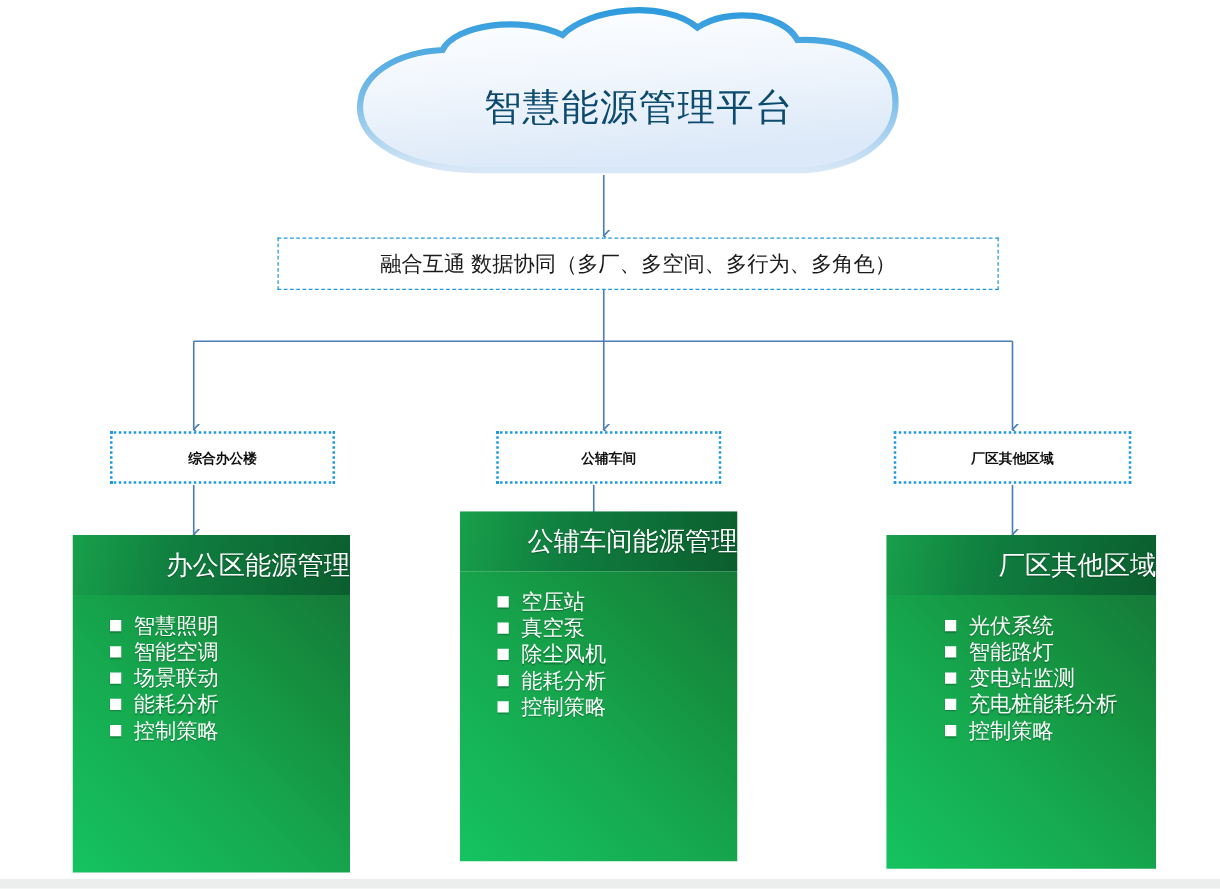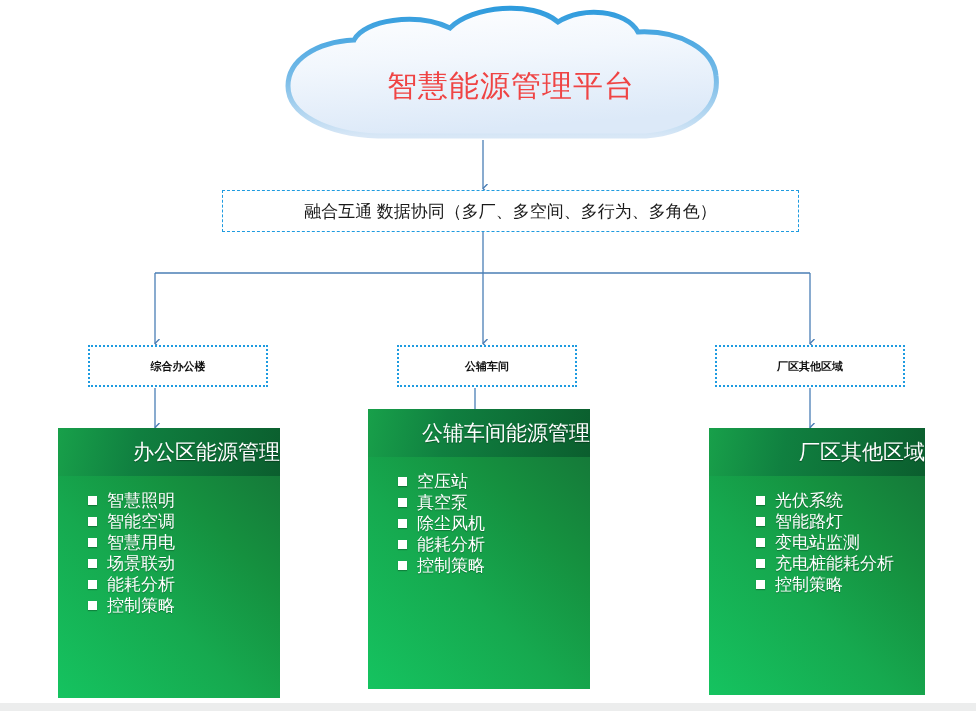--- a/index.html
+++ b/index.html
@@ -40,21 +40,21 @@
     height: 142px;
   }
   .cloud-wrap svg { display:block; width:100%; height:100%; }
   .cloud-label {
     position: absolute;
     left: 0;
     top: 62px;
     width: 458px;
     text-align: center;
     font-size: 30px;
-    color: #ef4444;
+    color: #0c4a6e;
     letter-spacing: 1px;
     white-space: nowrap;
   }
 
   
   .dashed-bar {
     position: absolute;
     left: 222px;
     top: 190px;
     width: 577px;
@@ -236,24 +236,20 @@
         <li class="panel-list-item">
           <span class="bullet"></span>
           <span class="panel-list-label">智慧照明</span>
         </li>
         <li class="panel-list-item">
           <span class="bullet"></span>
           <span class="panel-list-label">智能空调</span>
         </li>
         <li class="panel-list-item">
           <span class="bullet"></span>
-          <span class="panel-list-label">智慧用电</span>
-        </li>
-        <li class="panel-list-item">
-          <span class="bullet"></span>
           <span class="panel-list-label">场景联动</span>
         </li>
         <li class="panel-list-item">
           <span class="bullet"></span>
           <span class="panel-list-label">能耗分析</span>
         </li>
         <li class="panel-list-item">
           <span class="bullet"></span>
           <span class="panel-list-label">控制策略</span>
         </li>

